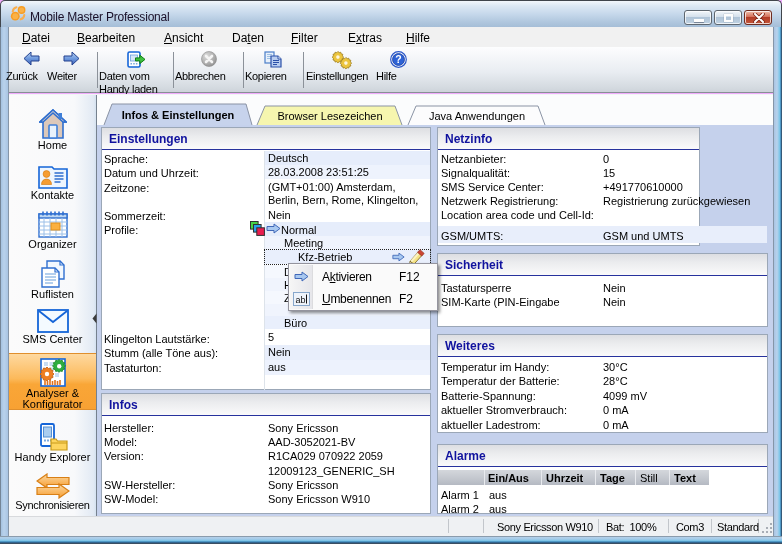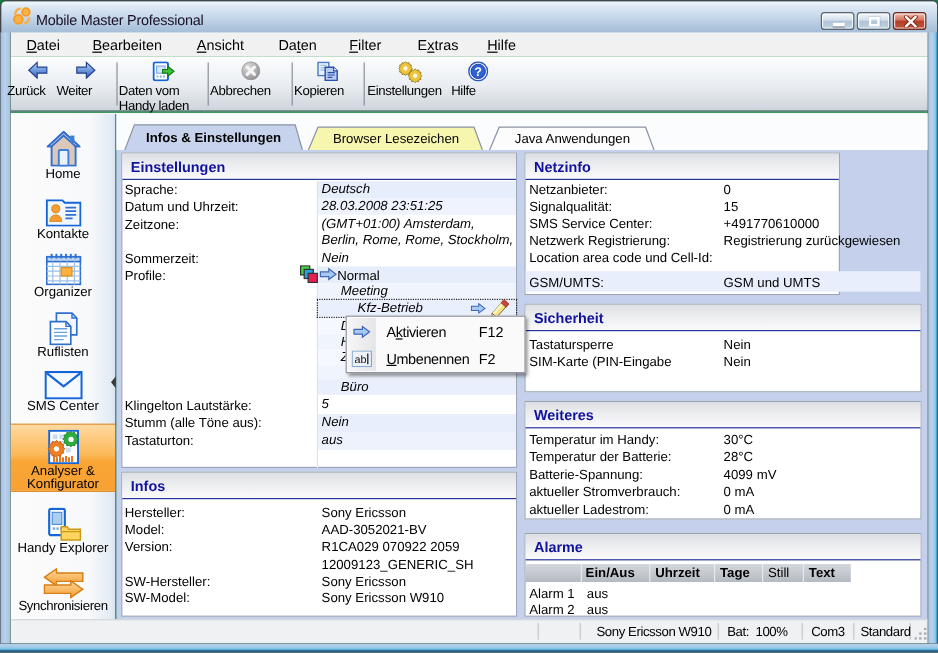--- a/index.html
+++ b/index.html
@@ -1,18 +1,18 @@
 <!DOCTYPE html>
 <html><head>
 <meta charset="utf-8">
 <style>
   html,body{margin:0;padding:0;}
   *{box-sizing:border-box;}
   body{font-family:"Liberation Sans",sans-serif;width:782px;height:544px;overflow:hidden;}
-  #win{position:relative;width:782px;height:544px;background:#15803d;font-size:11px;color:#000;}
+  #win{position:relative;width:782px;height:544px;background:#f0abfc;font-size:11px;color:#000;}
   .abs{position:absolute;}
   
   #frame-top{left:0;top:0;width:782px;height:28px;background:linear-gradient(180deg,#f2f7fc 0px,#dce8f4 5px,#c6d8eb 13px,#b0c7de 21px,#a3bcd6 27px);border:1px solid #40454c;border-bottom:none;border-radius:5px 5px 0 0;}
   #frame-left{left:0;top:27px;width:9px;height:510px;background:linear-gradient(90deg,#45494f 0px,#a5c2e0 1px,#b9d2ec 4px,#a9c4e2 8px,#62676e 9px);}
   #frame-right{left:773px;top:27px;width:9px;height:510px;background:linear-gradient(90deg,#62676e 0px,#a9c4e2 1px,#b9d2ec 4px,#74c4e8 7px,#2b6ea4 8px,#40454c 9px);}
   #frame-bottom{left:0;top:536px;width:782px;height:8px;background:linear-gradient(180deg,#62676e 0px,#b3d0ea 1px,#a6cbe8 3px,#74c4e8 5px,#2b6ea4 6px,#40454c 8px);}
   
   #title-text{left:30px;top:10px;font-size:12px;letter-spacing:-0.2px;color:#190f28;}
   
   .wbtn{top:10px;height:15px;border:1px solid #5e666f;border-radius:3px;background:linear-gradient(180deg,#f2f6fa 0%,#d4e0ec 45%,#b0c4d8 50%,#c0d2e2 100%);box-shadow:inset 0 0 0 1px rgba(255,255,255,.75);}
@@ -37,21 +37,21 @@
   .sitem{position:absolute;left:9px;width:87px;text-align:center;font-size:11px;line-height:11px;}
   .sicon{display:block;margin:0 auto 1px auto;}
   #sel-item{left:9px;top:353px;width:87px;height:57px;background:linear-gradient(180deg,#fed9a0 0%,#fcb95a 45%,#f9a637 55%,#f8a133 100%);border-top:1px solid #e08f2d;border-bottom:1px solid #e08f2d;}
   
   #tabzone{left:97px;top:95px;width:676px;height:421px;background:#c5d1ec;}
   #tabbar{left:97px;top:95px;width:676px;height:30px;background:#fbfcfd;}
   
   .gbox{position:absolute;background:#fff;border:1px solid #9ba7b7;}
   .ghead{position:absolute;left:0;top:0;width:100%;height:22px;background:linear-gradient(180deg,#dddee2 0%,#ebecee 40%,#fafafb 100%);border-bottom:1px solid #27329d;color:#10129e;font-weight:bold;font-size:12px;line-height:22px;padding-left:7px;}
   .row{position:absolute;font-size:11px;white-space:nowrap;}
-  .cell{position:absolute;font-size:11px;white-space:nowrap;padding:1px 0 0 3px;font-style:italic;}
+  .cell{position:absolute;font-size:11px;white-space:nowrap;padding:1px 0 0 3px;}
   
   #cmenu{left:288px;top:263px;width:150px;height:48px;background:#fafafa;border:1px solid #94949e;box-shadow:2px 2px 3px rgba(0,0,0,.45);}
   #cmenu-gutter{position:absolute;left:1px;top:1px;width:23px;height:44px;background:linear-gradient(90deg,#f6f6f6,#e6e6ea);border-right:1px solid #dcdcde;}
   .citem{position:absolute;left:33px;font-size:12px;letter-spacing:-0.3px;}
   .ckey{position:absolute;left:110px;font-size:12px;}
   
   #statusbar{left:9px;top:516px;width:764px;height:20px;background:#eff1f3;border-top:1px solid #d8dadd;}
   .ssep{position:absolute;top:519px;height:14px;width:1px;background:#c2c6cb;}
   .stext{position:absolute;top:521px;font-size:11px;letter-spacing:-0.35px;}
 </style>
@@ -252,21 +252,21 @@
   <div class="abs" style="left:260px;top:110px;width:140px;text-align:center;font-size:11px">Browser Lesezeichen</div>
   <div class="abs" style="left:407px;top:110px;width:140px;text-align:center;font-size:11px">Java Anwendungen</div>
   <div class="gbox" style="left:101px;top:127px;width:330px;height:263px">
     <div class="ghead">Einstellungen</div>
     <div class="abs" style="left:162px;top:23px;width:1px;height:239px;background:#dde3ea"></div>
   </div>
 
   <div class="cell" style="left:265px;top:150.5px;width:165px;height:14px;background:#e6edfb">Deutsch</div>
   <div class="cell" style="left:265px;top:165px;width:165px;height:14px;background:#eef3fd">28.03.2008 23:51:25</div>
   <div class="cell" style="left:265px;top:179.5px;width:165px;height:13px">(GMT+01:00) Amsterdam,</div>
-  <div class="cell" style="left:265px;top:193px;width:165px;height:14px">Berlin, Rome, Rome, Stockholm,</div>
+  <div class="cell" style="left:265px;top:193px;width:165px;height:14px">Berlin, Bern, Rome, Klingelton,</div>
   <div class="cell" style="left:265px;top:207.5px;width:165px;height:13px">Nein</div>
   <div class="cell" style="left:265px;top:221.5px;width:165px;height:14px;background:#e6edfb"></div>
   <div class="cell" style="left:265px;top:236px;width:165px;height:13.5px;background:#f0f4fd;padding-left:19px">Meeting</div>
   <div class="cell" style="left:265px;top:250px;width:165px;height:14px;background:#e9effc;outline:1px dotted #222;padding-left:33px">Kfz-Betrieb</div>
   <div class="cell" style="left:265px;top:264.5px;width:165px;height:13px;background:#f5f8fe;padding-left:19px">Draußen</div>
   <div class="cell" style="left:265px;top:278px;width:165px;height:13px;background:#f0f4fd;padding-left:19px">Handsfree</div>
   <div class="cell" style="left:265px;top:291px;width:165px;height:13px;background:#f5f8fe;padding-left:19px">Zuhause</div>
   <div class="cell" style="left:265px;top:304px;width:165px;height:12px;background:#f0f4fd;padding-left:19px"></div>
   <div class="cell" style="left:265px;top:315.5px;width:165px;height:13px;background:#e9effc;padding-left:19px">Büro</div>
   <div class="cell" style="left:265px;top:330px;width:165px;height:14px">5</div>

